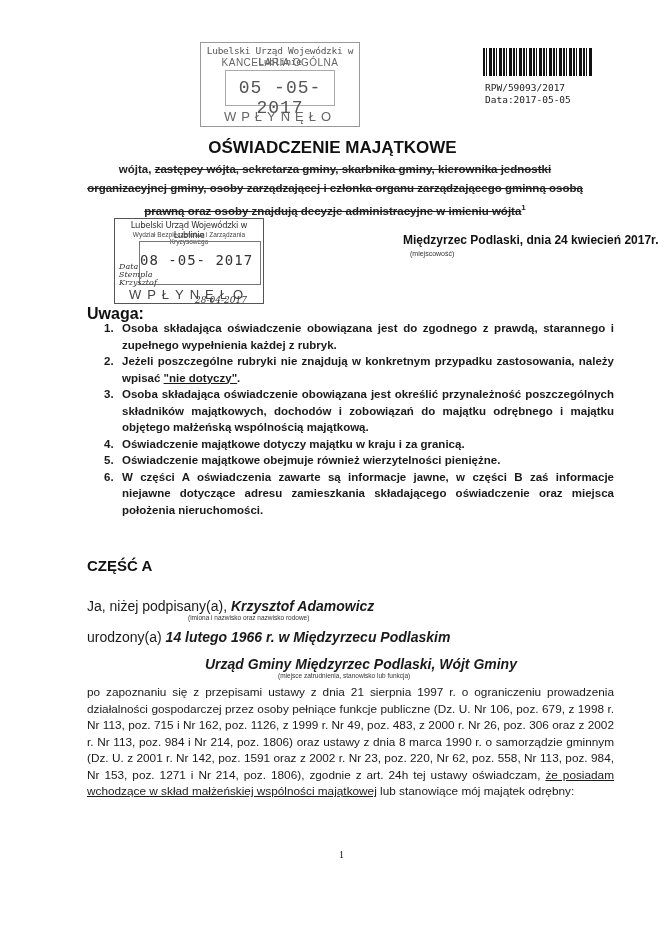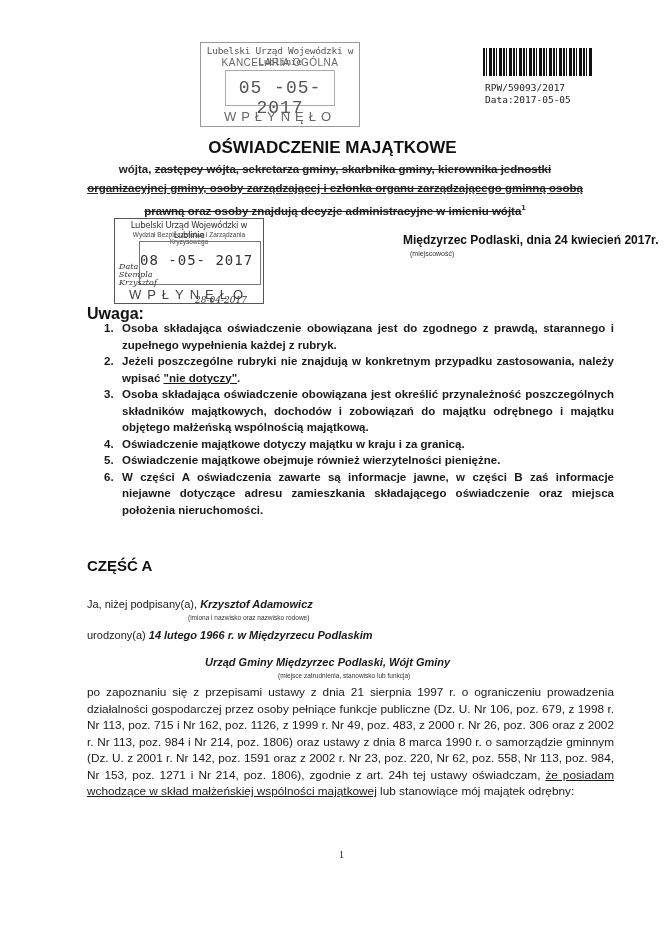--- a/index.html
+++ b/index.html
@@ -37,21 +37,21 @@
   .place-cap { left: 410px; top: 250px; font-size: 7px; color:#333; }
 
   .uwaga { left: 87px; top: 305px; font-size: 16px; font-weight: bold; }
   .notes { left: 104px; top: 320px; width: 510px; margin:0; padding:0; list-style:none; }
   .notes li { position: relative; padding-left: 18px; font-size: 11.5px; font-weight: bold; line-height: 16.5px; text-align: justify; color:#1a1a1a; }
   .notes li .num { position:absolute; left:0; top:0; }
   .notes li .ul { text-decoration: underline; }
 
   .section { left: 87px; top: 557px; font-size: 15px; font-weight: bold; }
 
-  .line { font-size: 11px; color:#1a1a1a; }
+  .line { font-size: 14px; color:#1a1a1a; }
   .line b { font-style: italic; }
   .cap { font-size: 6.5px; color:#333; }
 
   .body { left: 87px; top: 684px; width: 527px; font-size: 11.8px; line-height: 16.5px; text-align: justify; color:#1a1a1a; }
   .body .ul { text-decoration: underline; }
 
   .pagenum { left: 339px; top: 849px; font-size: 10px; font-family:"Liberation Serif", serif; }
 </style>
 </head>
 <body>
@@ -69,21 +69,21 @@
 <div class="abs bc-text">
   <div>RPW/59093/2017</div>
   <div>Data:2017-05-05</div>
 </div>
 
 <div class="abs title">OŚWIADCZENIE MAJĄTKOWE</div>
 
 <div class="abs sub" style="top:160px;">
   <span>wójta, </span><span class="strike">zastępcy wójta, sekretarza gminy, skarbnika gminy, kierownika jednostki</span>
 </div>
-<div class="abs sub" style="top:179px; left:70px; width:530px;text-decoration:underline;">
+<div class="abs sub" style="top:179px; left:70px; width:530px;">
   <span class="strike">organizacyjnej gminy, osoby zarządzającej i członka organu zarządzającego gminną osobą</span>
 </div>
 <div class="abs sub" style="top:198px;">
   <span class="strike">prawną oraz osoby znajdują decyzje administracyjne w imieniu wójta</span><sup>1</sup>
 </div>
 
 <div class="abs stamp2">
   <div class="l1">Lubelski Urząd Wojewódzki w Lublinie</div>
   <div class="l2">Wydział Bezpieczeństwa i Zarządzania Kryzysowego</div>
   <div class="datebox">

